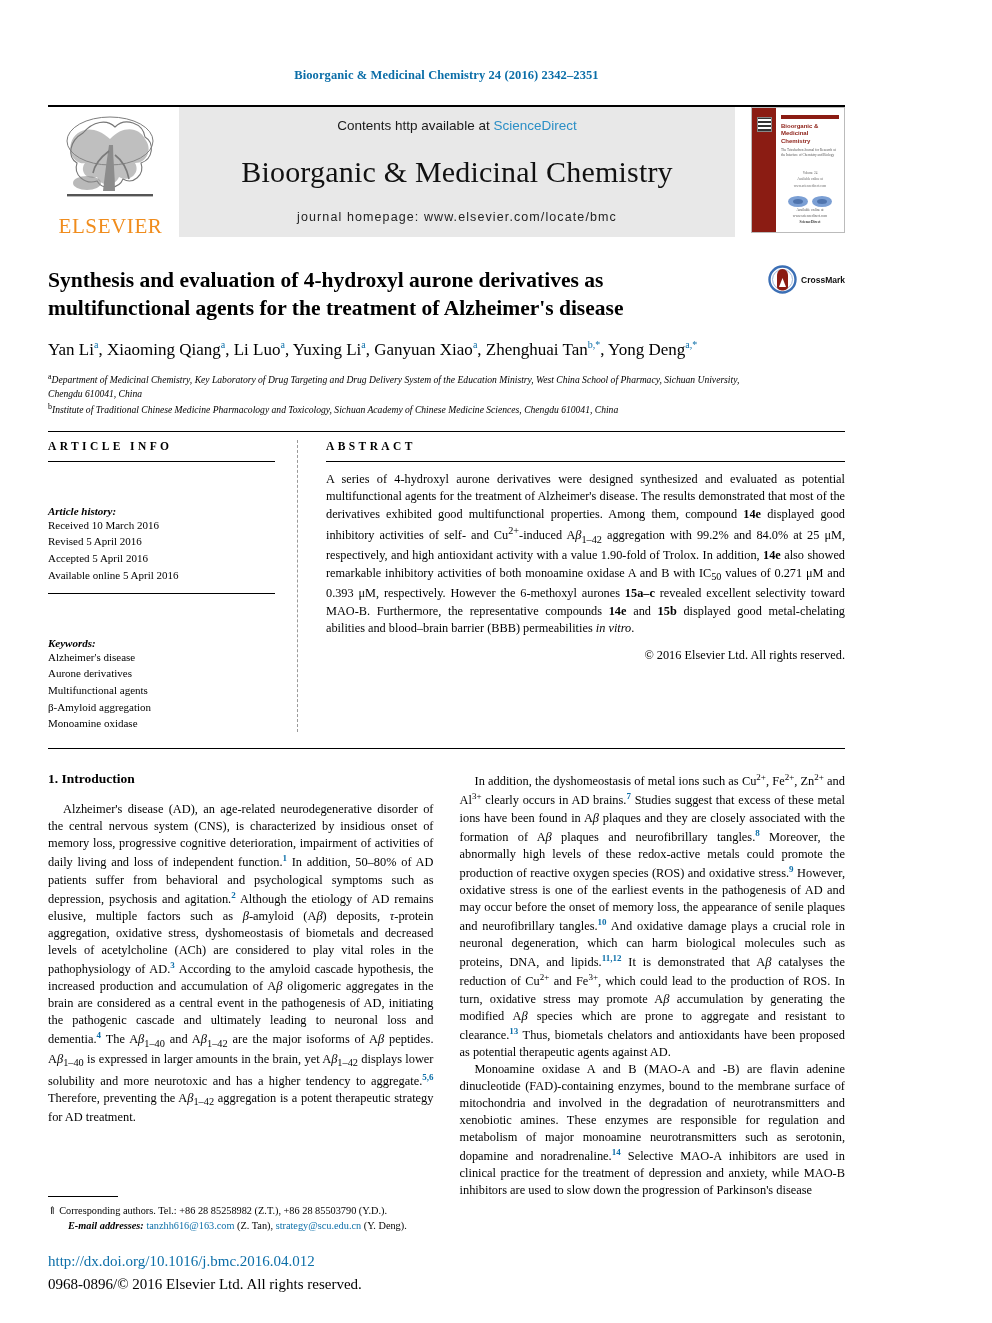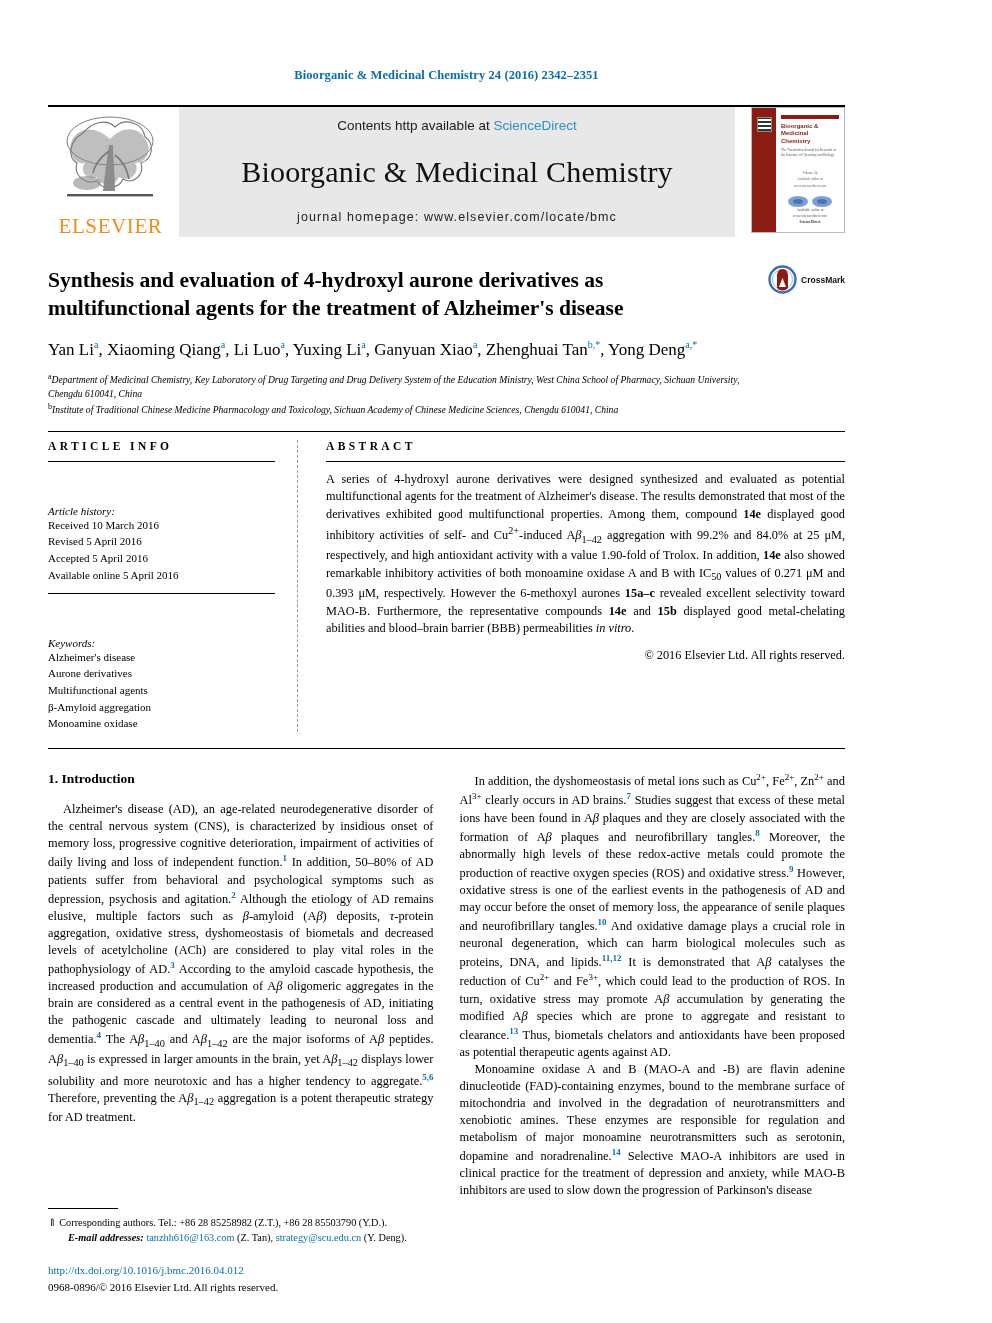--- a/index.html
+++ b/index.html
@@ -254,21 +254,21 @@
     font-size: 11.5px;
     letter-spacing: 3.4px;
     color: #000;
   }
   .rule-thin {
     border-top: 1px solid #000;
     margin: 9px 0 9px 0;
   }
   .info-label {
     font-style: italic;
-    font-weight: normal;
+    font-weight: bold;
     font-size: 11px;
     margin-top: 43px;
   }
   .info-list {
     font-size: 11px;
     line-height: 1.52;
   }
   .kw-block { margin-top: 4px; }
   .abstract-text {
     font-size: 12.3px;
@@ -335,21 +335,21 @@
   .fn-line {
     font-size: 10.3px;
     line-height: 1.45;
     text-indent: -10px;
     padding-left: 10px;
   }
   .fn-line i { font-style: italic; font-weight: bold; }
   .link { color: #0b6ea8; }
   .doi-block {
     margin-top: 16px;
-    font-size: 11px;
+    font-size: 15px;
     line-height: 1.5;
   }
   .doi-block .doi { color: #0b6ea8; }
 </style>
 </head>
 <body>
 
 <div class="page">
 
   <div class="running-head">Bioorganic &amp; Medicinal Chemistry 24 (2016) 2342–2351</div>

